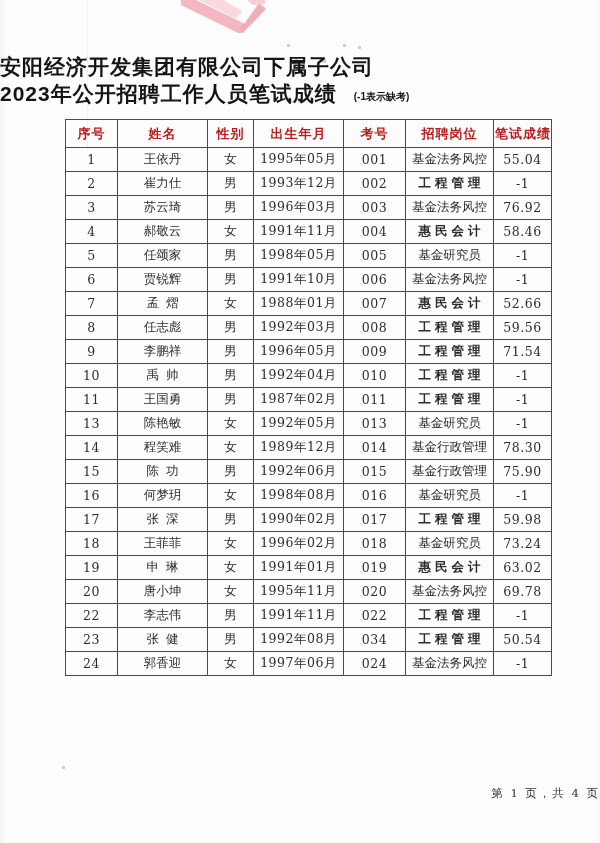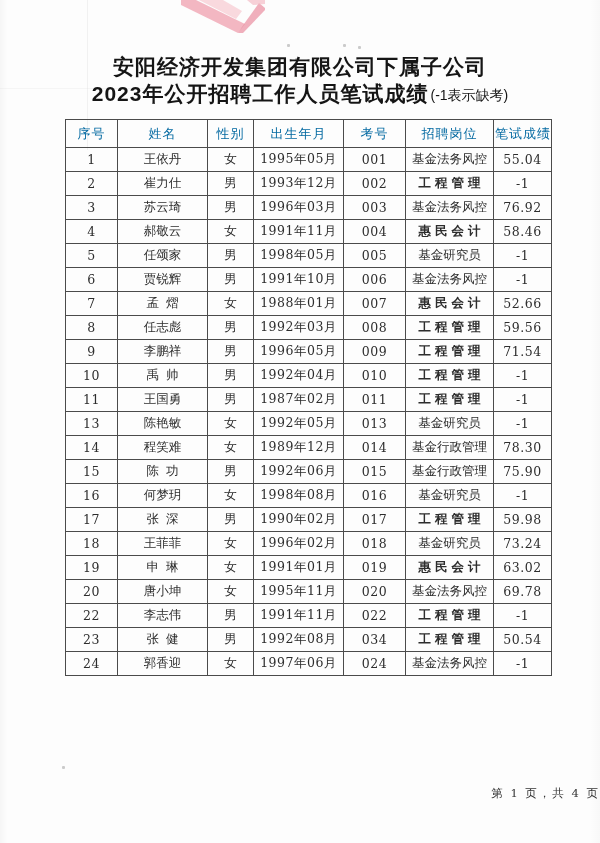--- a/index.html
+++ b/index.html
@@ -16,40 +16,40 @@
     background:linear-gradient(90deg,rgba(0,0,0,0.03),transparent 8px),
                linear-gradient(270deg,rgba(0,0,0,0.02),transparent 10px);
   }
   .stamp{position:absolute;left:181px;top:0;width:84px;height:34px;}
   .streak-v{position:absolute;left:87px;top:0;width:1px;height:150px;background:#cfcfcf;opacity:.25;}
   .streak-h{position:absolute;left:0;top:88px;width:150px;height:1px;background:#d8d8d8;opacity:.2;}
   .speck{position:absolute;width:3px;height:3px;background:#8f8f8f;opacity:.45;border-radius:1px;}
 
   .title-block{
     position:absolute;top:54px;left:0;width:100%;
-    text-align:center;
+    text-align:left;
     font-family:"Liberation Sans","DejaVu Sans",sans-serif;
     font-weight:bold;color:#151515;
   }
   .title-line1{font-size:21px;line-height:26px;letter-spacing:1px;}
   .title-line2{font-size:21px;line-height:28px;letter-spacing:1px;}
-  .title-note{font-size:14px;font-weight:normal;letter-spacing:0;margin-left:2px;vertical-align:1px;}
+  .title-note{font-size:10px;font-weight:bold;letter-spacing:0;margin-left:17px;vertical-align:1px;}
 
   table.scores{
     position:absolute;left:65px;top:119px;
     border-collapse:collapse;table-layout:fixed;
     width:486px;
   }
   table.scores th,table.scores td{
     border:1.6px solid #4b4b4b;
     text-align:center;vertical-align:middle;
     padding:0 1px;overflow:hidden;white-space:nowrap;
   }
   table.scores th{
-    height:27px;font-size:13px;font-weight:400;letter-spacing:1px;color:#0369a1;
+    height:27px;font-size:13px;font-weight:700;letter-spacing:1px;color:#b91c1c;
   }
   table.scores td{
     height:23px;font-size:12.5px;color:#2d2d2d;
   }
   col.c0{width:52px;} col.c1{width:90px;} col.c2{width:46px;}
   col.c3{width:90px;} col.c4{width:62px;} col.c5{width:88px;} col.c6{width:58px;}
   td.sp2{letter-spacing:7px;text-indent:7px;}   
   td.sp4{letter-spacing:4px;text-indent:4px;font-weight:bold;}   
   td.num{letter-spacing:.5px;}
 

